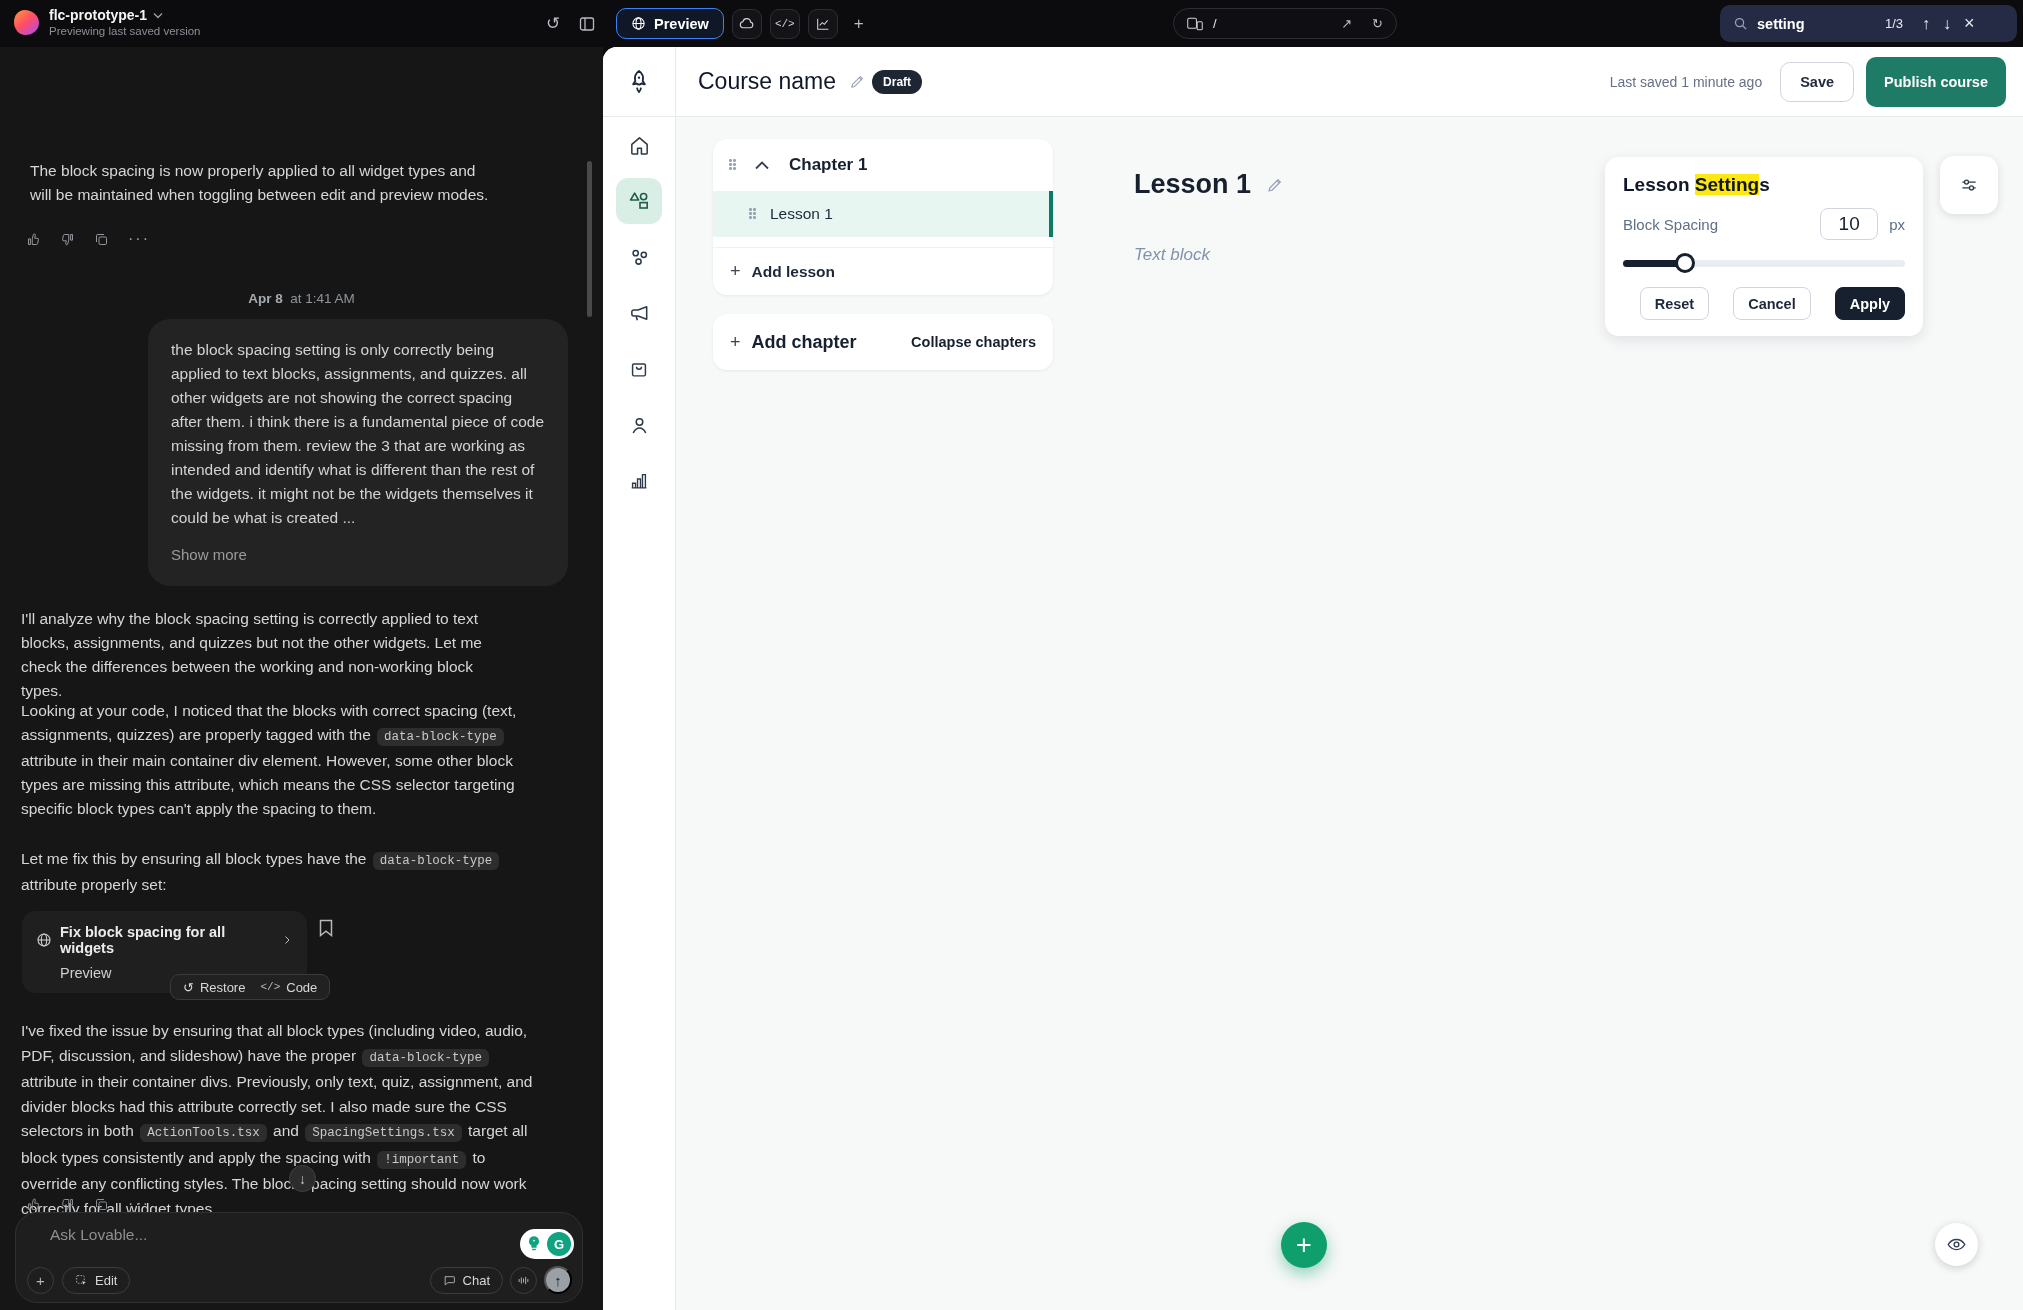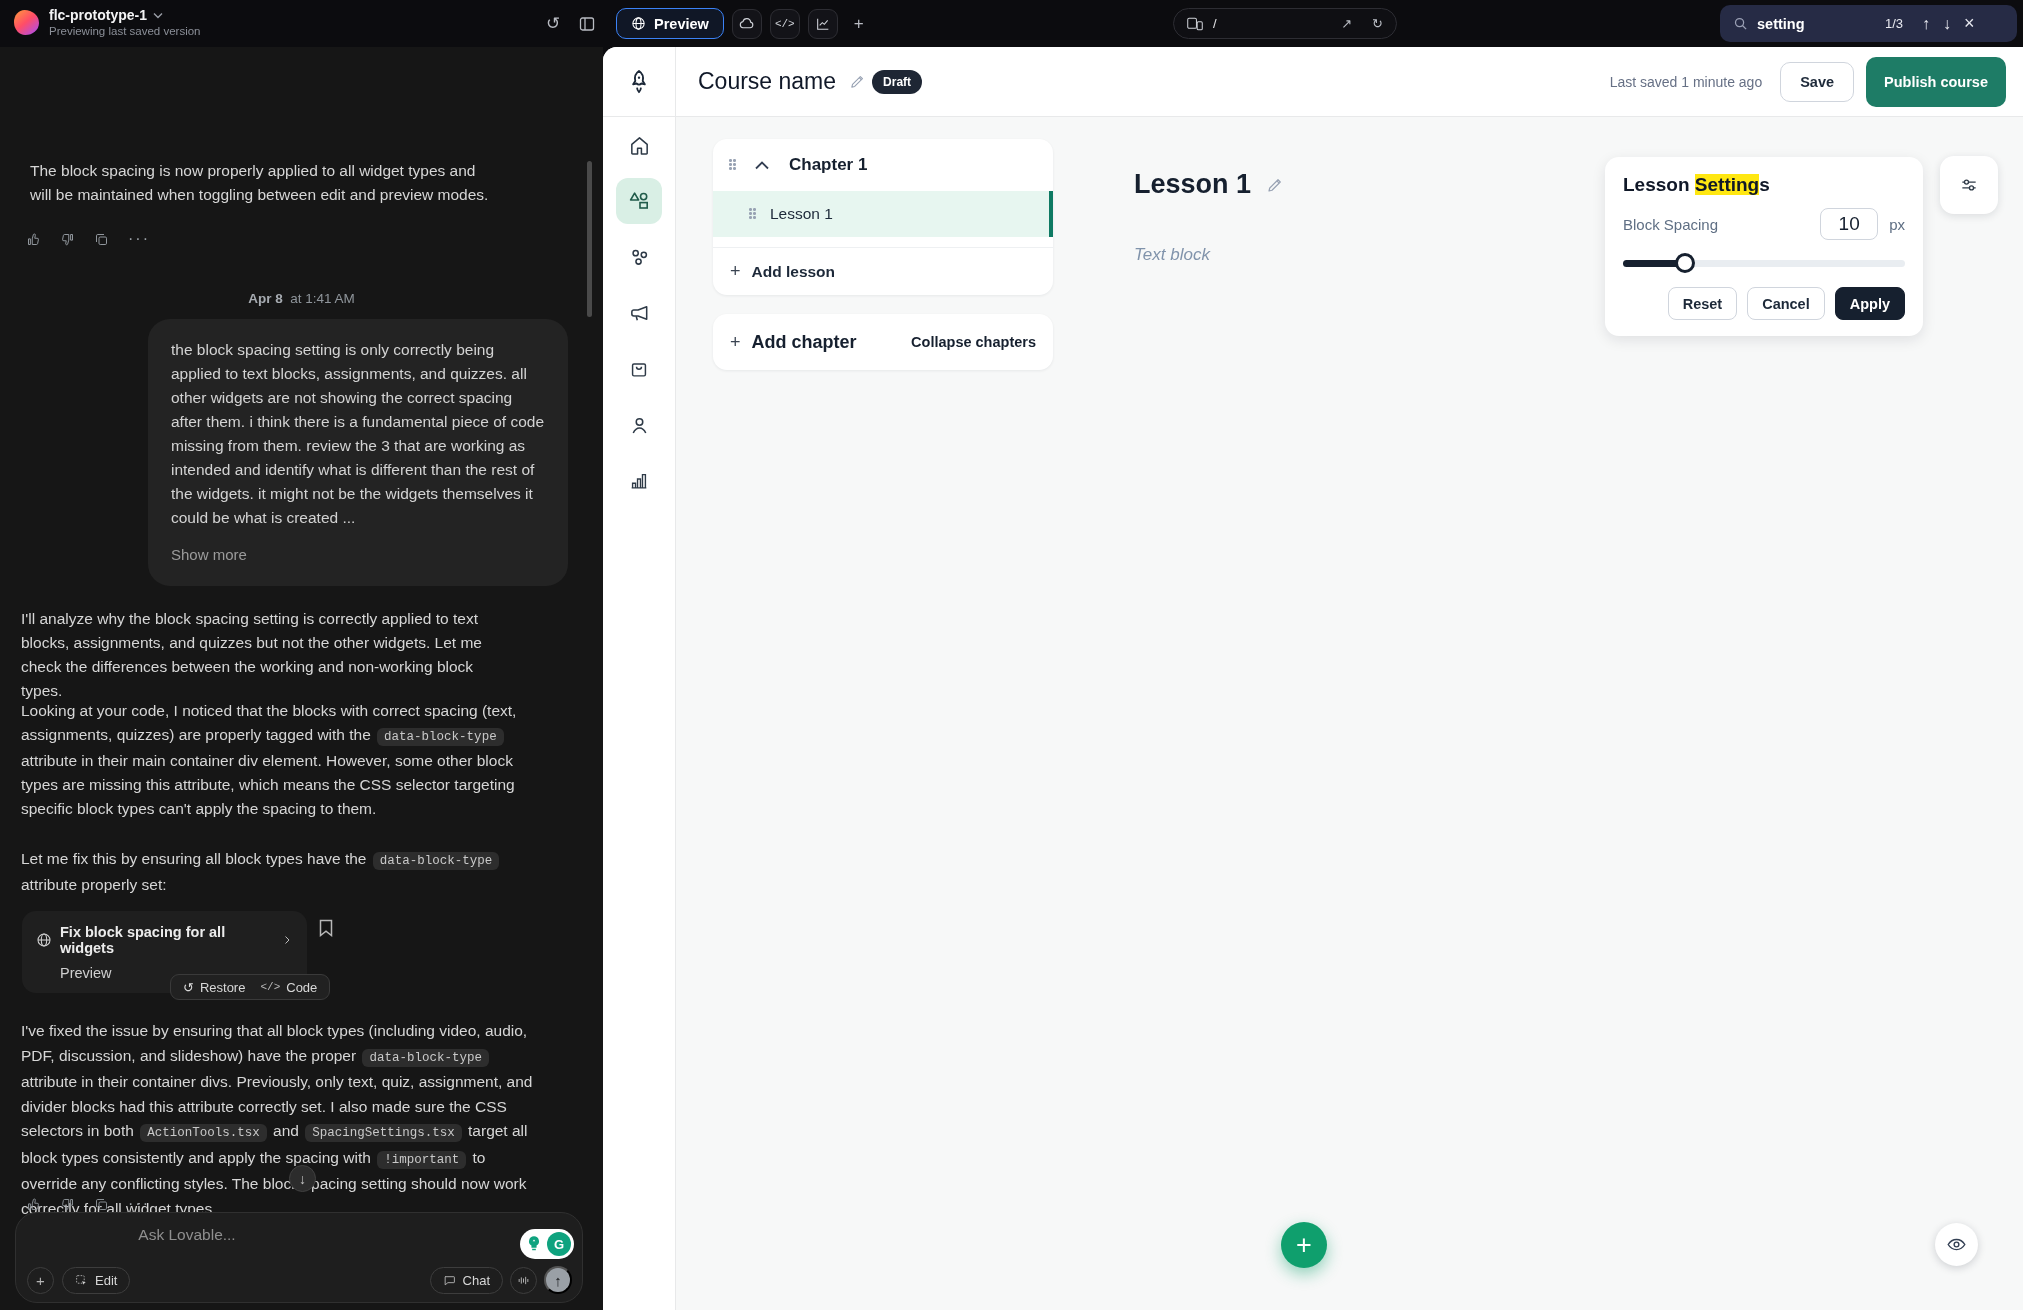--- a/index.html
+++ b/index.html
@@ -70,22 +70,22 @@
   .pill-item { display:flex; align-items:center; gap:6px; }
   .pill-item .mono { font-family:"Liberation Mono", monospace; font-size:11px; color:#b9b9b9; }
   .down-fab { position:absolute; left:289px; top:1118px; width:27px; height:27px; border-radius:50%;
     background:#2c2c2c; border:1px solid #414141; color:#c4c4c4; display:grid; place-items:center;
     font-size:14px; z-index:2; }
   .act-row-2 { position:absolute; left:26px; top:1148px; z-index:1; }
   .chat-sb { position:absolute; right:11px; top:114px; width:5px; height:156px; background:#4a4a4a; border-radius:3px; }
 
   .chat-input { position:absolute; left:15px; top:1165px; width:568px; height:91px;
     background:#1e1e1e; border:1px solid #303030; border-radius:22px; z-index:4; }
-  .ask-input { position:absolute; left:6px; top:13px; width:330px; background:transparent; border:none;
-    outline:none; color:#c9c9c9; font-size:15.5px; font-family:"Liberation Sans",sans-serif;text-align:center; }
+  .ask-input { position:absolute; left:34px; top:13px; width:330px; background:transparent; border:none;
+    outline:none; color:#c9c9c9; font-size:15.5px; font-family:"Liberation Sans",sans-serif; }
   .ask-input::placeholder { color:#8f8f8f; }
   .input-bottom { position:absolute; left:11px; right:10px; bottom:8px; display:flex; align-items:center; }
   .round-sm { width:27px; height:27px; border:1px solid #3d3d3d; border-radius:50%; color:#b5b5b5;
     display:grid; place-items:center; font-size:15px; background:transparent; }
   .mini-pill { margin-left:8px; height:27px; border:1px solid #3d3d3d; border-radius:999px;
     display:flex; align-items:center; gap:7px; padding:0 12px; color:#d6d6d6; font-size:13px; }
   .flex-sp { flex:1; }
   .send-btn { width:28px; height:28px; margin-left:7px; border-radius:50%; background:#9aa0a6;
     color:#1a1b1e; display:grid; place-items:center; font-size:15px; font-weight:700; }
   .gram { position:absolute; right:8px; top:16px; height:30px; background:#ffffff; border-radius:15px;
@@ -140,21 +140,21 @@
   .field-row { display:flex; align-items:center; margin-top:12px; }
   .field-label { font-size:15px; color:#5f6f84; flex:1; }
   .field-input { width:58px; height:32px; border:1px solid #d0d5dd; border-radius:8px; text-align:center;
     font-size:19px; color:#16202f; outline:none; font-family:inherit; }
   .unit { margin-left:11px; color:#5f6f84; font-size:15px; }
   .slider { margin-top:13px; position:relative; height:20px; }
   .track { position:absolute; top:7px; left:0; right:0; height:7px; background:#e9edf1; border-radius:99px; }
   .fill { position:absolute; top:7px; left:0; width:22%; height:7px; background:#16202f; border-radius:99px; }
   .thumb { position:absolute; left:calc(22% - 10px); top:0; width:20px; height:20px; border-radius:50%;
     background:#fff; border:3.5px solid #16202f; }
-  .set-btns { display:flex; justify-content:flex-end; gap:10px; margin-top:14px; }
+  .set-btns { display:flex; justify-content:flex-end; gap:24px; margin-top:14px; }
   .btn-sm { height:33px; padding:0 14px; border-radius:8px; font-size:14.5px; font-weight:600;
     background:#fff; border:1px solid #d0d5dd; color:#1d2939; font-family:inherit; }
   .btn-apply { background:#16202f; border:1px solid #16202f; color:#fff; font-weight:700; }
 
   .sliders-btn { position:absolute; left:1337px; top:109px; width:58px; height:58px; background:#fff;
     border-radius:14px; box-shadow:0 2px 8px rgba(16,24,40,.12); display:grid; place-items:center; }
   .fab { position:absolute; left:678px; top:1175px; width:46px; height:46px; border-radius:50%;
     background:#0f9f6d; color:#fff; display:grid; place-items:center; font-size:27px; font-weight:400;
     box-shadow:0 6px 16px rgba(15,159,109,.45); border:none; }
   .eye-btn { position:absolute; left:1332px; top:1176px; width:43px; height:43px; border-radius:50%;

